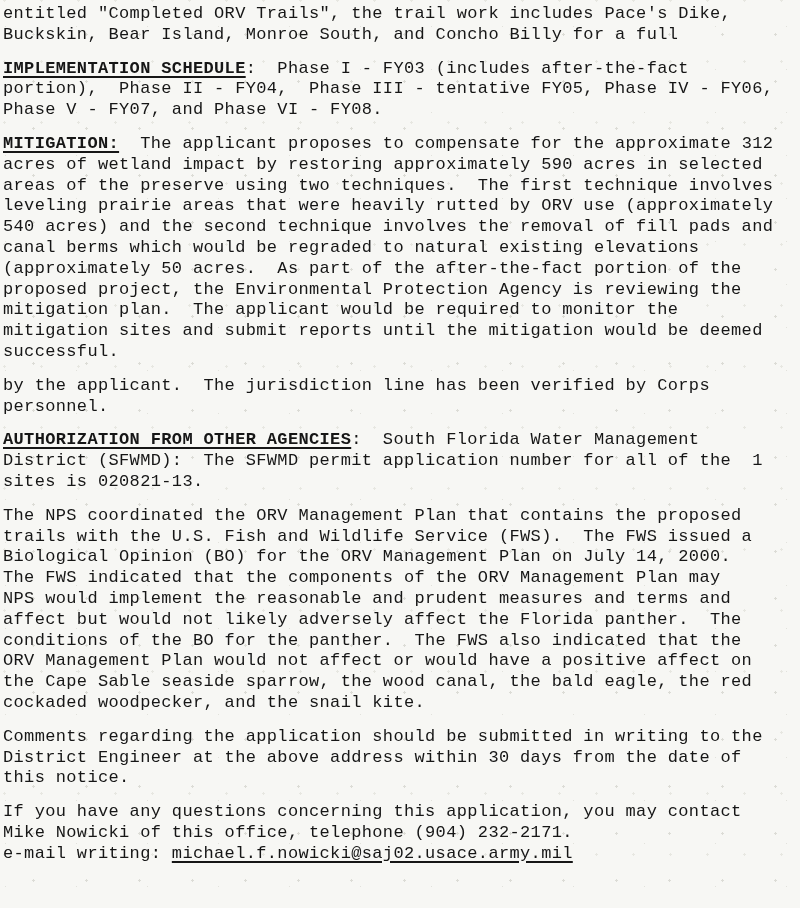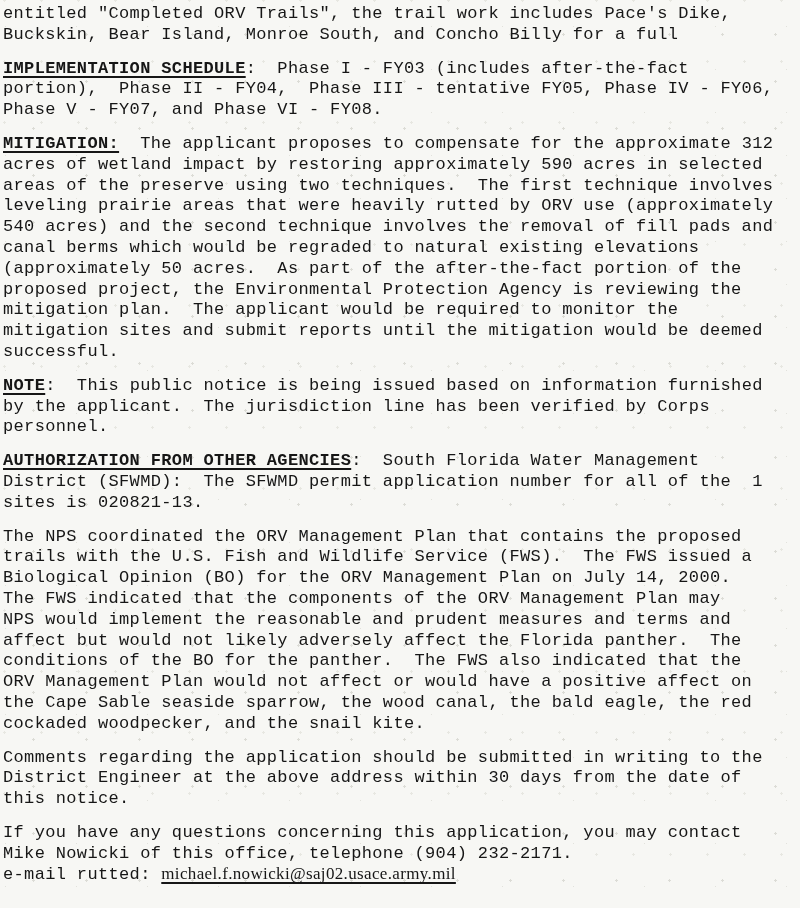--- a/index.html
+++ b/index.html
@@ -42,21 +42,20 @@
     font-weight: bold;
     text-decoration: underline;
     text-decoration-thickness: 2px;
     text-underline-offset: 3px;
     text-align: right;
   }
   .seg-u {
     text-decoration: underline;
     text-decoration-thickness: 1.5px;
     text-underline-offset: 3px;
-    font-family: Liberation Serif, serif;
   }
 </style>
 </head>
 <body>
 
 <div class="page" id="doc">
     <div class="para">
       <div class="line"><span>entitled "Completed ORV Trails", the trail work includes Pace's Dike,</span></div>
       <div class="line"><span>Buckskin, Bear Island, Monroe South, and Concho Billy for a full</span></div>
     </div>
@@ -72,21 +71,20 @@
       <div class="line"><span>leveling prairie areas that were heavily rutted by ORV use (approximately</span></div>
       <div class="line"><span>540 acres) and the second technique involves the removal of fill pads and</span></div>
       <div class="line"><span>canal berms which would be regraded to natural existing elevations</span></div>
       <div class="line"><span>(approximately 50 acres.  As part of the after-the-fact portion of the</span></div>
       <div class="line"><span>proposed project, the Environmental Protection Agency is reviewing the</span></div>
       <div class="line"><span>mitigation plan.  The applicant would be required to monitor the</span></div>
       <div class="line"><span>mitigation sites and submit reports until the mitigation would be deemed</span></div>
       <div class="line"><span>successful.</span></div>
     </div>
     <div class="para">
-      <div class="line"><span class="seg-h">NOTE</span><span>:  This public notice is being issued based on information furnished</span></div>
       <div class="line"><span>by the applicant.  The jurisdiction line has been verified by Corps</span></div>
       <div class="line"><span>personnel.</span></div>
     </div>
     <div class="para">
       <div class="line"><span class="seg-h">AUTHORIZATION FROM OTHER AGENCIES</span><span>:  South Florida Water Management</span></div>
       <div class="line"><span>District (SFWMD):  The SFWMD permit application number for all of the  1</span></div>
       <div class="line"><span>sites is 020821-13.</span></div>
     </div>
     <div class="para">
       <div class="line"><span>The NPS coordinated the ORV Management Plan that contains the proposed</span></div>
@@ -101,15 +99,15 @@
       <div class="line"><span>cockaded woodpecker, and the snail kite.</span></div>
     </div>
     <div class="para">
       <div class="line"><span>Comments regarding the application should be submitted in writing to the</span></div>
       <div class="line"><span>District Engineer at the above address within 30 days from the date of</span></div>
       <div class="line"><span>this notice.</span></div>
     </div>
     <div class="para">
       <div class="line"><span>If you have any questions concerning this application, you may contact</span></div>
       <div class="line"><span>Mike Nowicki of this office, telephone (904) 232-2171.</span></div>
-      <div class="line"><span>e-mail rutted: </span><span class="seg-u">michael.f.nowicki@saj02.usace.army.mil</span></div>
+      <div class="line"><span>e-mail writing: </span><span class="seg-u">michael.f.nowicki@saj02.usace.army.mil</span></div>
     </div>
   </div>
 
 </body></html>

